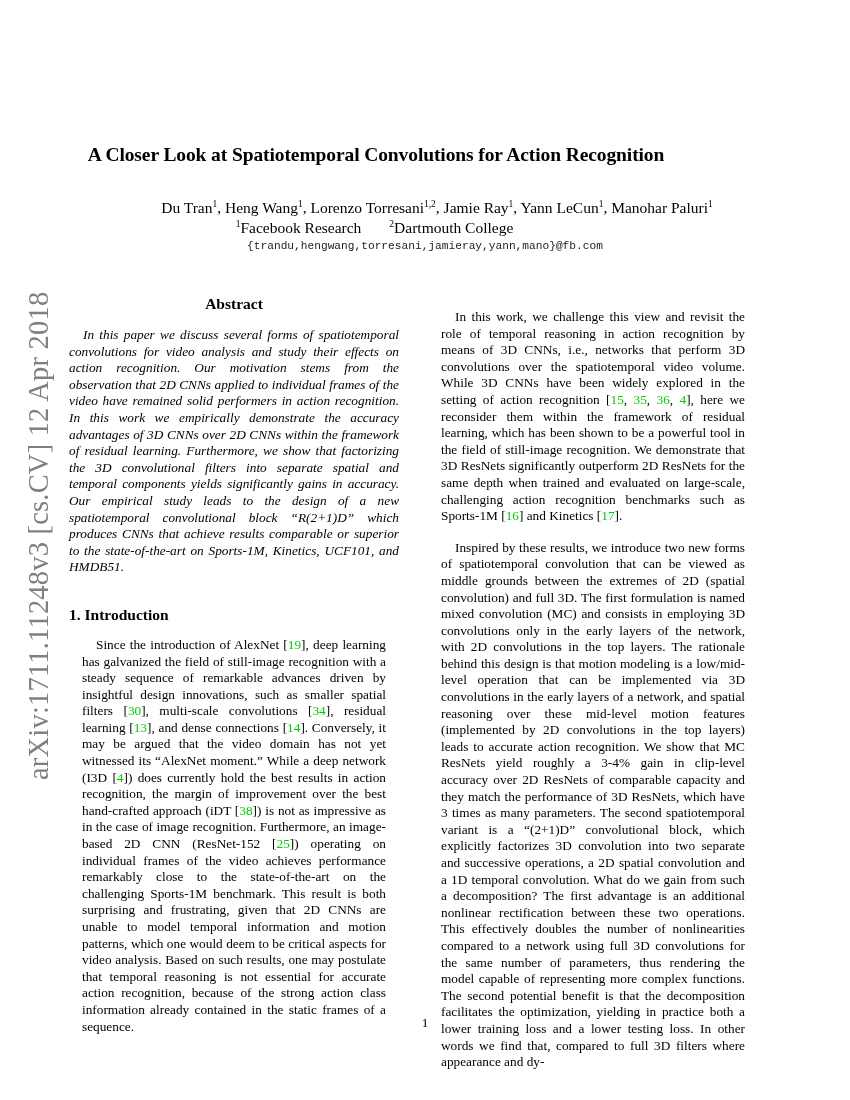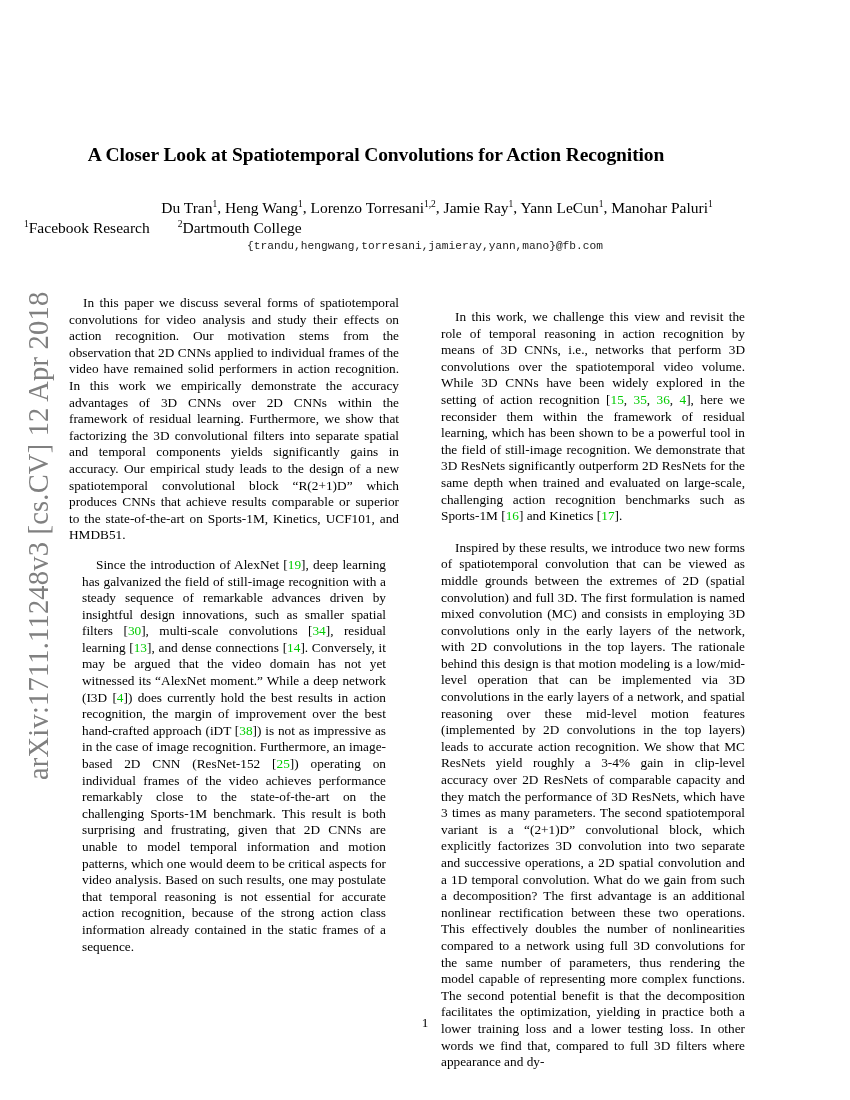--- a/index.html
+++ b/index.html
@@ -48,24 +48,23 @@
       text-align: center;
       font-size: 15.5px;
       line-height: 20px;
     }
     .authors sup { font-size: 9.5px; vertical-align: 6px; line-height: 0; }
     .affil {
       position: absolute;
       top: 218px;
       left: 0;
       width: 749px;
-      text-align: left;
+      text-align: center;
       font-size: 15.5px;
       line-height: 20px;
-      padding-left: 24px;
     }
     .affil sup { font-size: 9.5px; vertical-align: 6px; line-height: 0; }
     .affil .gap { display: inline-block; width: 28px; }
     .emails {
       position: absolute;
       top: 240px;
       left: 0;
       width: 850px;
       text-align: center;
       font-family: "Liberation Mono", "DejaVu Sans Mono", monospace;
@@ -88,20 +87,21 @@
       margin: 0;
     }
     .abstract-head {
       text-align: center;
       font-weight: bold;
       font-size: 15.5px;
       margin: 0 0 14px 0;
       line-height: 18px;
     }
     .abstract-body {
+      font-style: italic;
       margin: 0;
       text-indent: 14px;
     }
     .intro-head {
       margin-top: 30px;
       margin-bottom: 10px;
       line-height: 18px;
     }
     p.body {
       margin: 13px;
@@ -134,21 +134,23 @@
   <span>Manohar Paluri</span><sup>1</sup>
 </div>
 
 <div class="affil">
   <sup>1</sup><span>Facebook Research</span><span class="gap"></span><sup>2</sup><span>Dartmouth College</span>
 </div>
 
 <div class="emails">{trandu,hengwang,torresani,jamieray,yann,mano}@fb.com</div>
 
 <div class="col col-left">
+  <h2 class="abstract-head">Abstract</h2>
   <p class="abstract-body">In this paper we discuss several forms of spatiotemporal convolutions for video analysis and study their effects on action recognition. Our motivation stems from the observation that 2D CNNs applied to individual frames of the video have remained solid performers in action recognition. In this work we empirically demonstrate the accuracy advantages of 3D CNNs over 2D CNNs within the framework of residual learning. Furthermore, we show that factorizing the 3D convolutional filters into separate spatial and temporal components yields significantly gains in accuracy. Our empirical study leads to the design of a new spatiotemporal convolutional block “R(2+1)D” which produces CNNs that achieve results comparable or superior to the state-of-the-art on Sports-1M, Kinetics, UCF101, and HMDB51.</p>
+  <h2 class="section-head intro-head">1. Introduction</h2>
   <p class="body">Since the introduction of AlexNet [<span class="cite" style="color: rgb(0, 204, 0);">19</span>], deep learning has galvanized the field of still-image recognition with a steady sequence of remarkable advances driven by insightful design innovations, such as smaller spatial filters [<span class="cite" style="color: rgb(0, 204, 0);">30</span>], multi-scale convolutions [<span class="cite" style="color: rgb(0, 204, 0);">34</span>], residual learning [<span class="cite" style="color: rgb(0, 204, 0);">13</span>], and dense connections [<span class="cite" style="color: rgb(0, 204, 0);">14</span>]. Conversely, it may be argued that the video domain has not yet witnessed its “AlexNet moment.” While a deep network (I3D [<span class="cite" style="color: rgb(0, 204, 0);">4</span>]) does currently hold the best results in action recognition, the margin of improvement over the best hand-crafted approach (iDT [<span class="cite" style="color: rgb(0, 204, 0);">38</span>]) is not as impressive as in the case of image recognition. Furthermore, an image-based 2D CNN (ResNet-152 [<span class="cite" style="color: rgb(0, 204, 0);">25</span>]) operating on individual frames of the video achieves performance remarkably close to the state-of-the-art on the challenging Sports-1M benchmark. This result is both surprising and frustrating, given that 2D CNNs are unable to model temporal information and motion patterns, which one would deem to be critical aspects for video analysis. Based on such results, one may postulate that temporal reasoning is not essential for accurate action recognition, because of the strong action class information already contained in the static frames of a sequence.</p>
 </div>
 
 <div class="col col-right">
   <p class="body">In this work, we challenge this view and revisit the role of temporal reasoning in action recognition by means of 3D CNNs, i.e., networks that perform 3D convolutions over the spatiotemporal video volume. While 3D CNNs have been widely explored in the setting of action recognition [<span class="cite" style="color: rgb(0, 204, 0);">15</span>, <span class="cite" style="color: rgb(0, 204, 0);">35</span>, <span class="cite" style="color: rgb(0, 204, 0);">36</span>, <span class="cite" style="color: rgb(0, 204, 0);">4</span>], here we reconsider them within the framework of residual learning, which has been shown to be a powerful tool in the field of still-image recognition. We demonstrate that 3D ResNets significantly outperform 2D ResNets for the same depth when trained and evaluated on large-scale, challenging action recognition benchmarks such as Sports-1M [<span class="cite" style="color: rgb(0, 204, 0);">16</span>] and Kinetics [<span class="cite" style="color: rgb(0, 204, 0);">17</span>].</p>
   <p class="body">Inspired by these results, we introduce two new forms of spatiotemporal convolution that can be viewed as middle grounds between the extremes of 2D (spatial convolution) and full 3D. The first formulation is named mixed convolution (MC) and consists in employing 3D convolutions only in the early layers of the network, with 2D convolutions in the top layers. The rationale behind this design is that motion modeling is a low/mid-level operation that can be implemented via 3D convolutions in the early layers of a network, and spatial reasoning over these mid-level motion features (implemented by 2D convolutions in the top layers) leads to accurate action recognition. We show that MC ResNets yield roughly a 3-4% gain in clip-level accuracy over 2D ResNets of comparable capacity and they match the performance of 3D ResNets, which have 3 times as many parameters. The second spatiotemporal variant is a “(2+1)D” convolutional block, which explicitly factorizes 3D convolution into two separate and successive operations, a 2D spatial convolution and a 1D temporal convolution. What do we gain from such a decomposition? The first advantage is an additional nonlinear rectification between these two operations. This effectively doubles the number of nonlinearities compared to a network using full 3D convolutions for the same number of parameters, thus rendering the model capable of representing more complex functions. The second potential benefit is that the decomposition facilitates the optimization, yielding in practice both a lower training loss and a lower testing loss. In other words we find that, compared to full 3D filters where appearance and dy-</p>
 </div>
 
 <div class="page-num">1</div>
 

